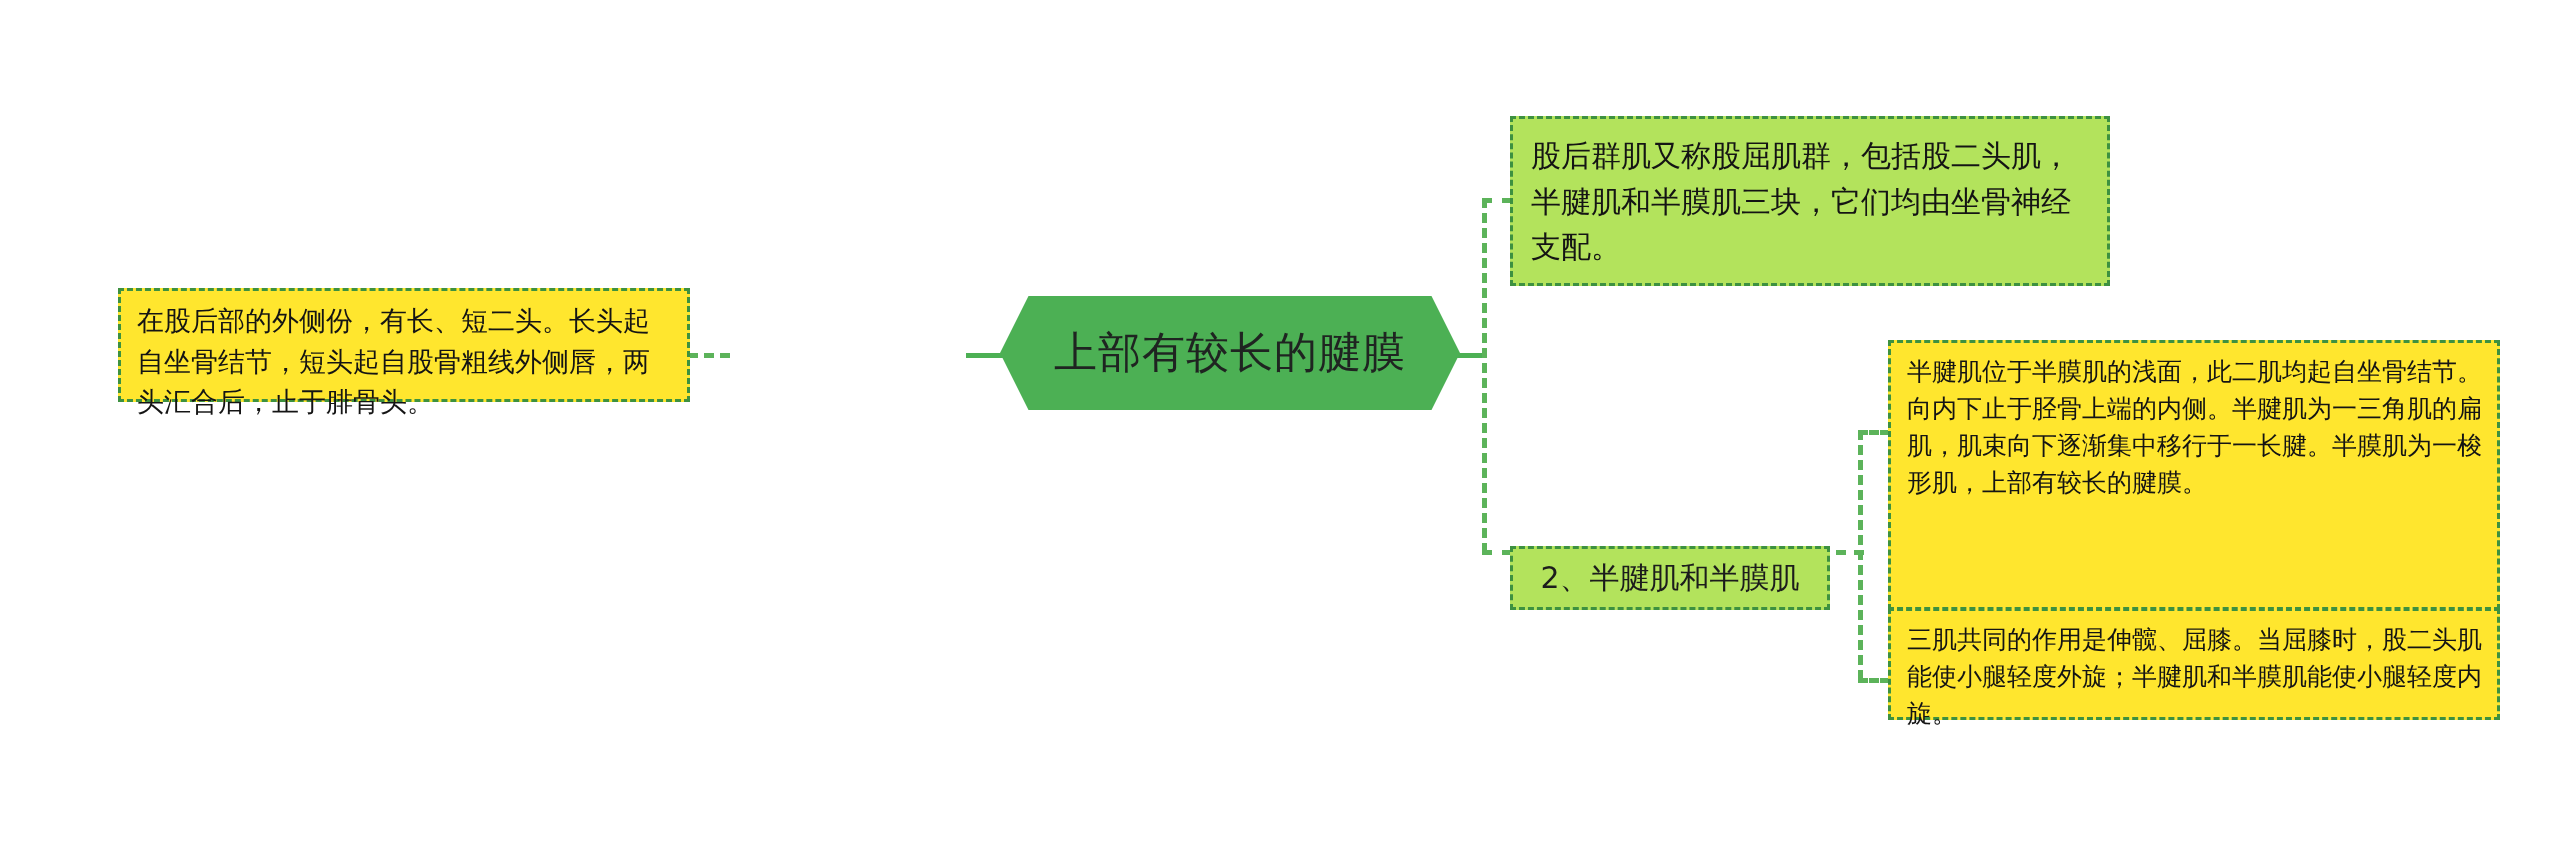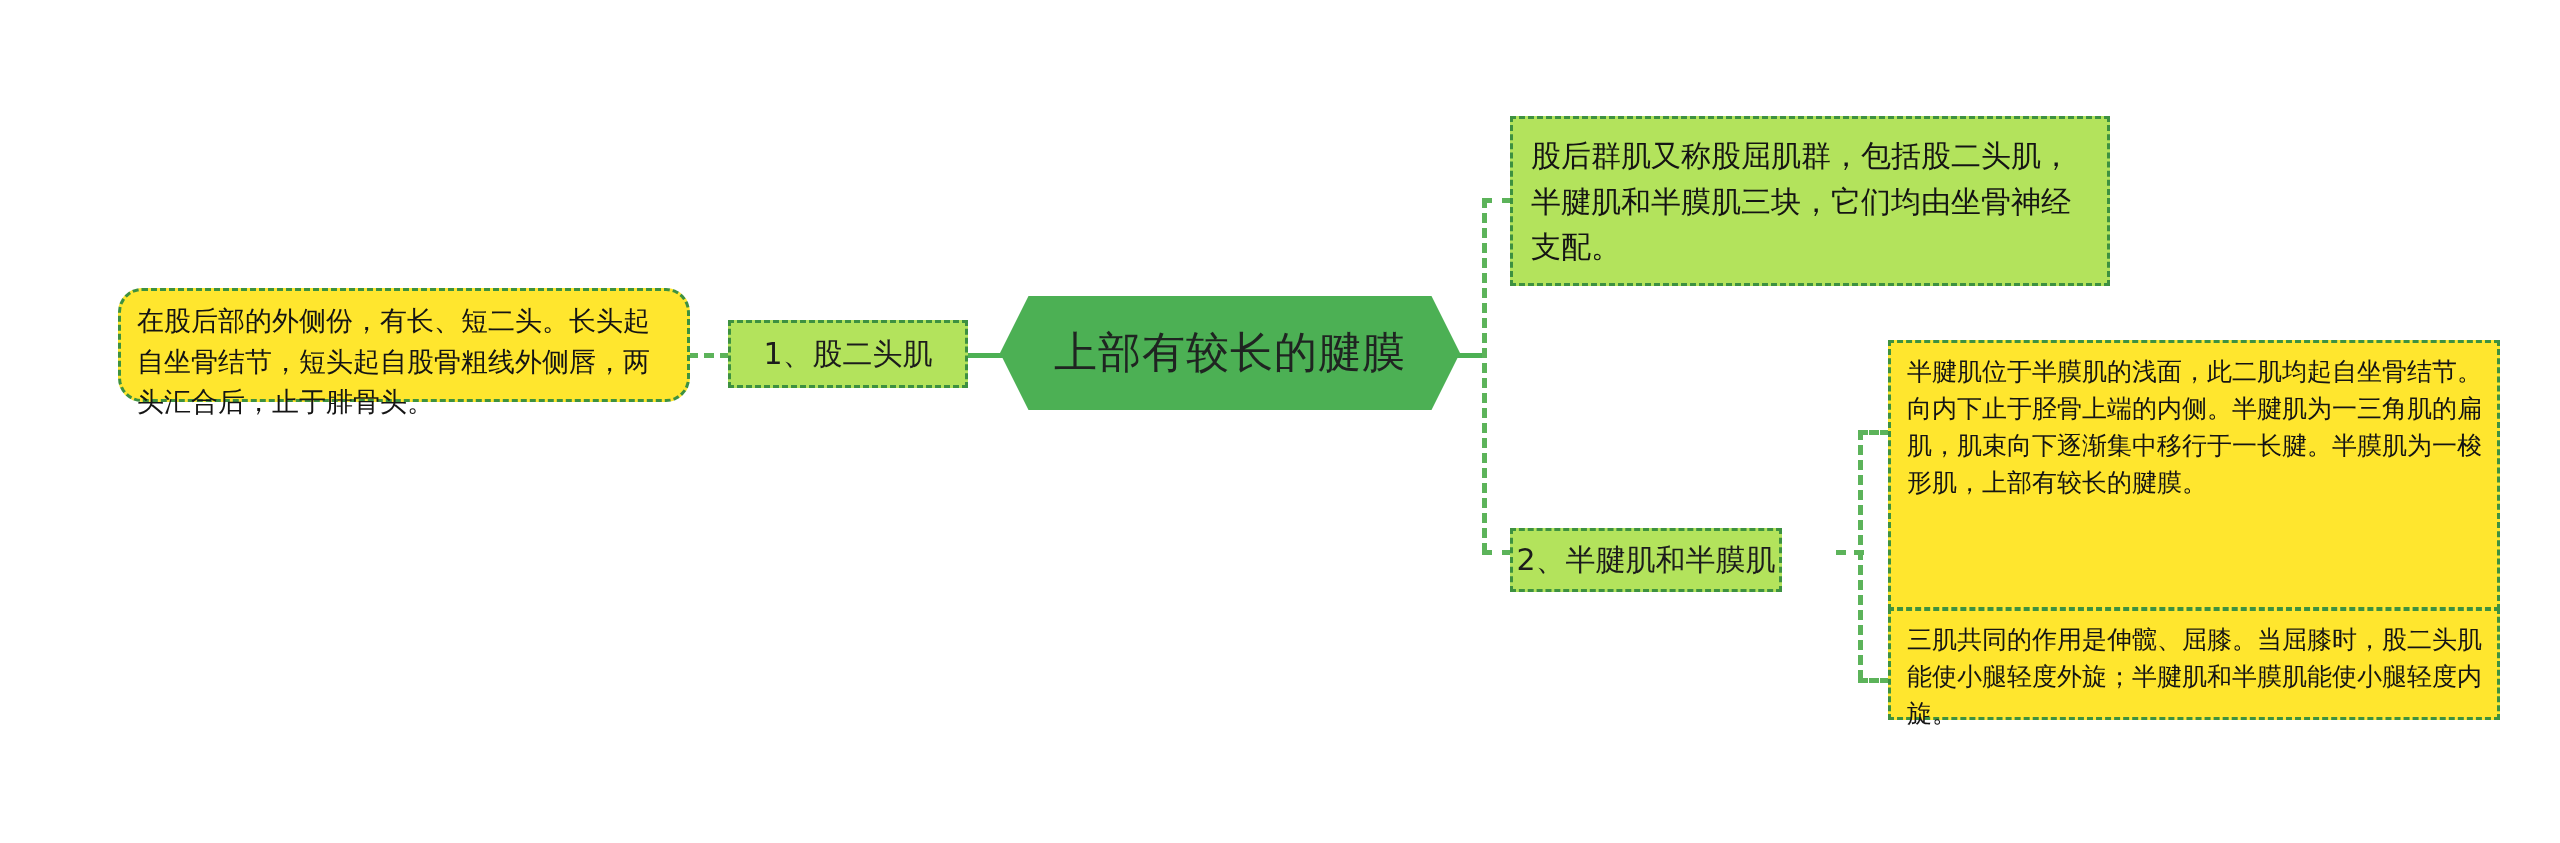--- a/index.html
+++ b/index.html
@@ -117,37 +117,34 @@
   <div class="conn-h-dash" style="left:1482px; top:550px; width:30px;"></div>
 
   <div class="conn-h-dash" style="left:1836px; top:550px; width:28px;"></div>
 
   <div class="conn-v-dash" style="left:1858px; top:430px; height:250px;"></div>
 
   <div class="conn-h-dash" style="left:1858px; top:430px; width:32px;"></div>
 
   <div class="conn-h-dash" style="left:1858px; top:678px; width:32px;"></div>
 
-  <div class="yellownote lg" style="left:118px; top:288px; width:572px; height:114px;border-radius:24px;">
+  <div class="yellownote lg" style="left:118px; top:288px; width:572px; height:114px;">
     <span>在股后部的外侧份，有长、短二头。长头起自坐骨结节，短头起自股骨粗线外侧唇，两头汇合后，止于腓骨头。</span>
   </div>
 
-  <div class="subnode" style="left:728px; top:320px; width:240px; height:68px;">
-    <span>1、股二头肌</span>
-  </div>
 
   <div class="hexnode" style="left:1000px; top:296px; width:460px; height:114px;">
     <span>上部有较长的腱膜</span>
   </div>
 
   <div class="greennote" style="left:1510px; top:116px; width:600px; height:170px;">
     <span>股后群肌又称股屈肌群，包括股二头肌，半腱肌和半膜肌三块，它们均由坐骨神经支配。</span>
   </div>
 
-  <div class="subnode" style="left:1510px; top:528px; width:272px; height:64px;">
+  <div class="subnode" style="left:1510px; top:546px; width:320px; height:64px;">
     <span>2、半腱肌和半膜肌</span>
   </div>
 
   <div class="yellownote sm" style="left:1888px; top:340px; width:612px; height:270px;">
     <span>半腱肌位于半膜肌的浅面，此二肌均起自坐骨结节。向内下止于胫骨上端的内侧。半腱肌为一三角肌的扁肌，肌束向下逐渐集中移行于一长腱。半膜肌为一梭形肌，上部有较长的腱膜。</span>
   </div>
 
   <div class="yellownote sm" style="left:1888px; top:608px; width:612px; height:112px;">
     <span>三肌共同的作用是伸髋、屈膝。当屈膝时，股二头肌能使小腿轻度外旋；半腱肌和半膜肌能使小腿轻度内旋。</span>
   </div>

